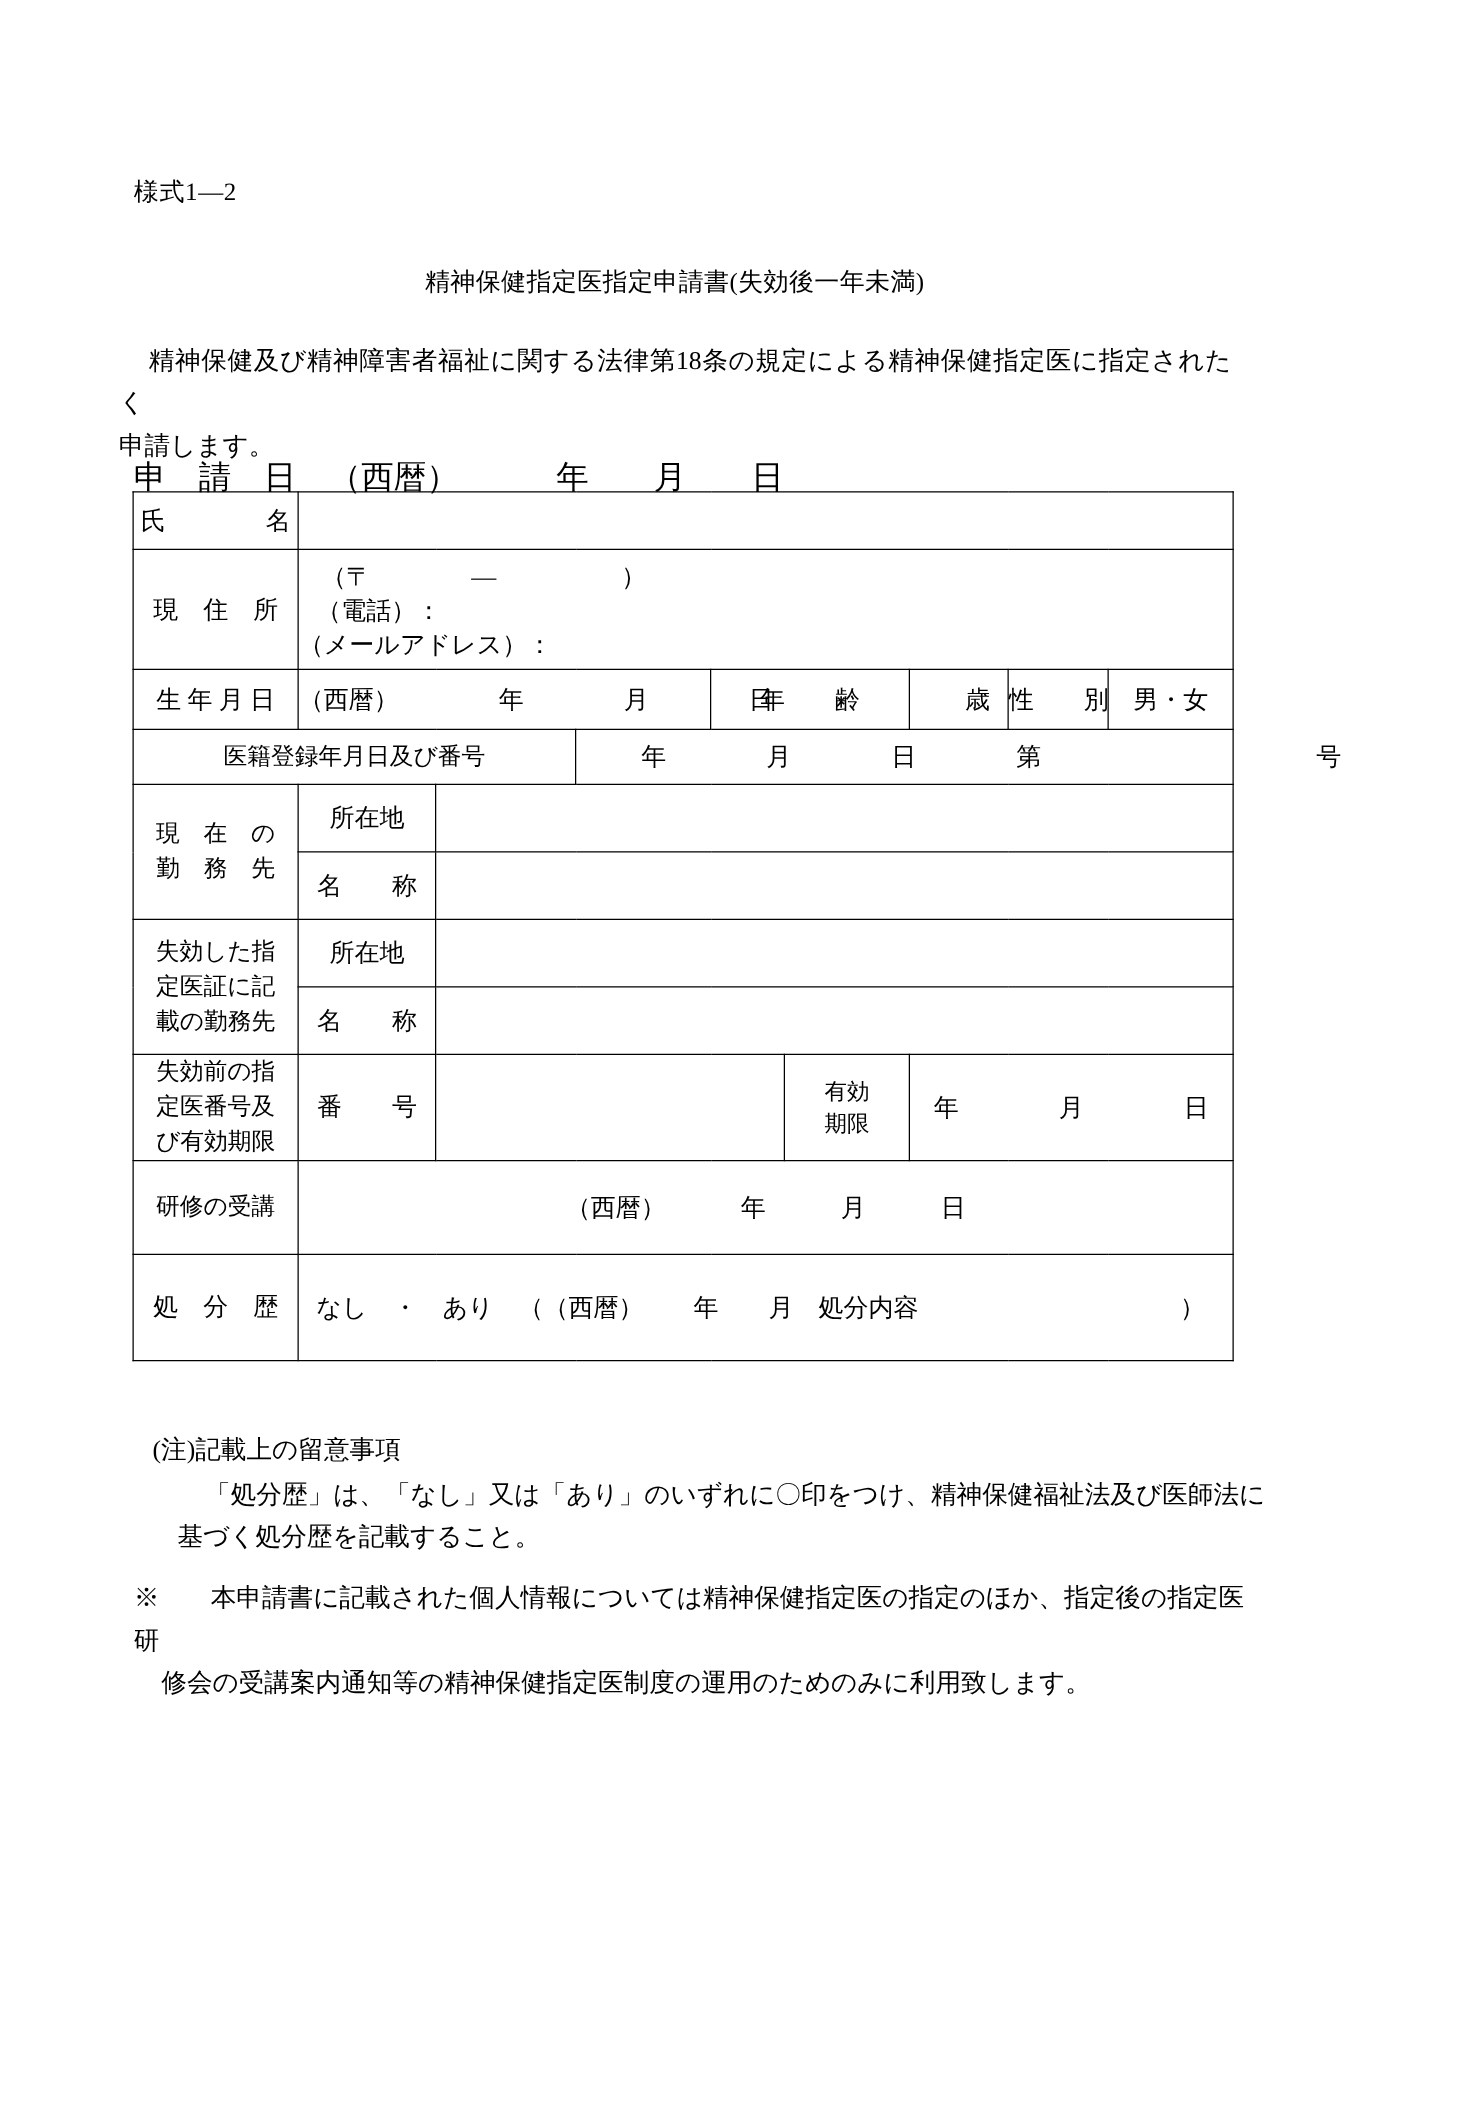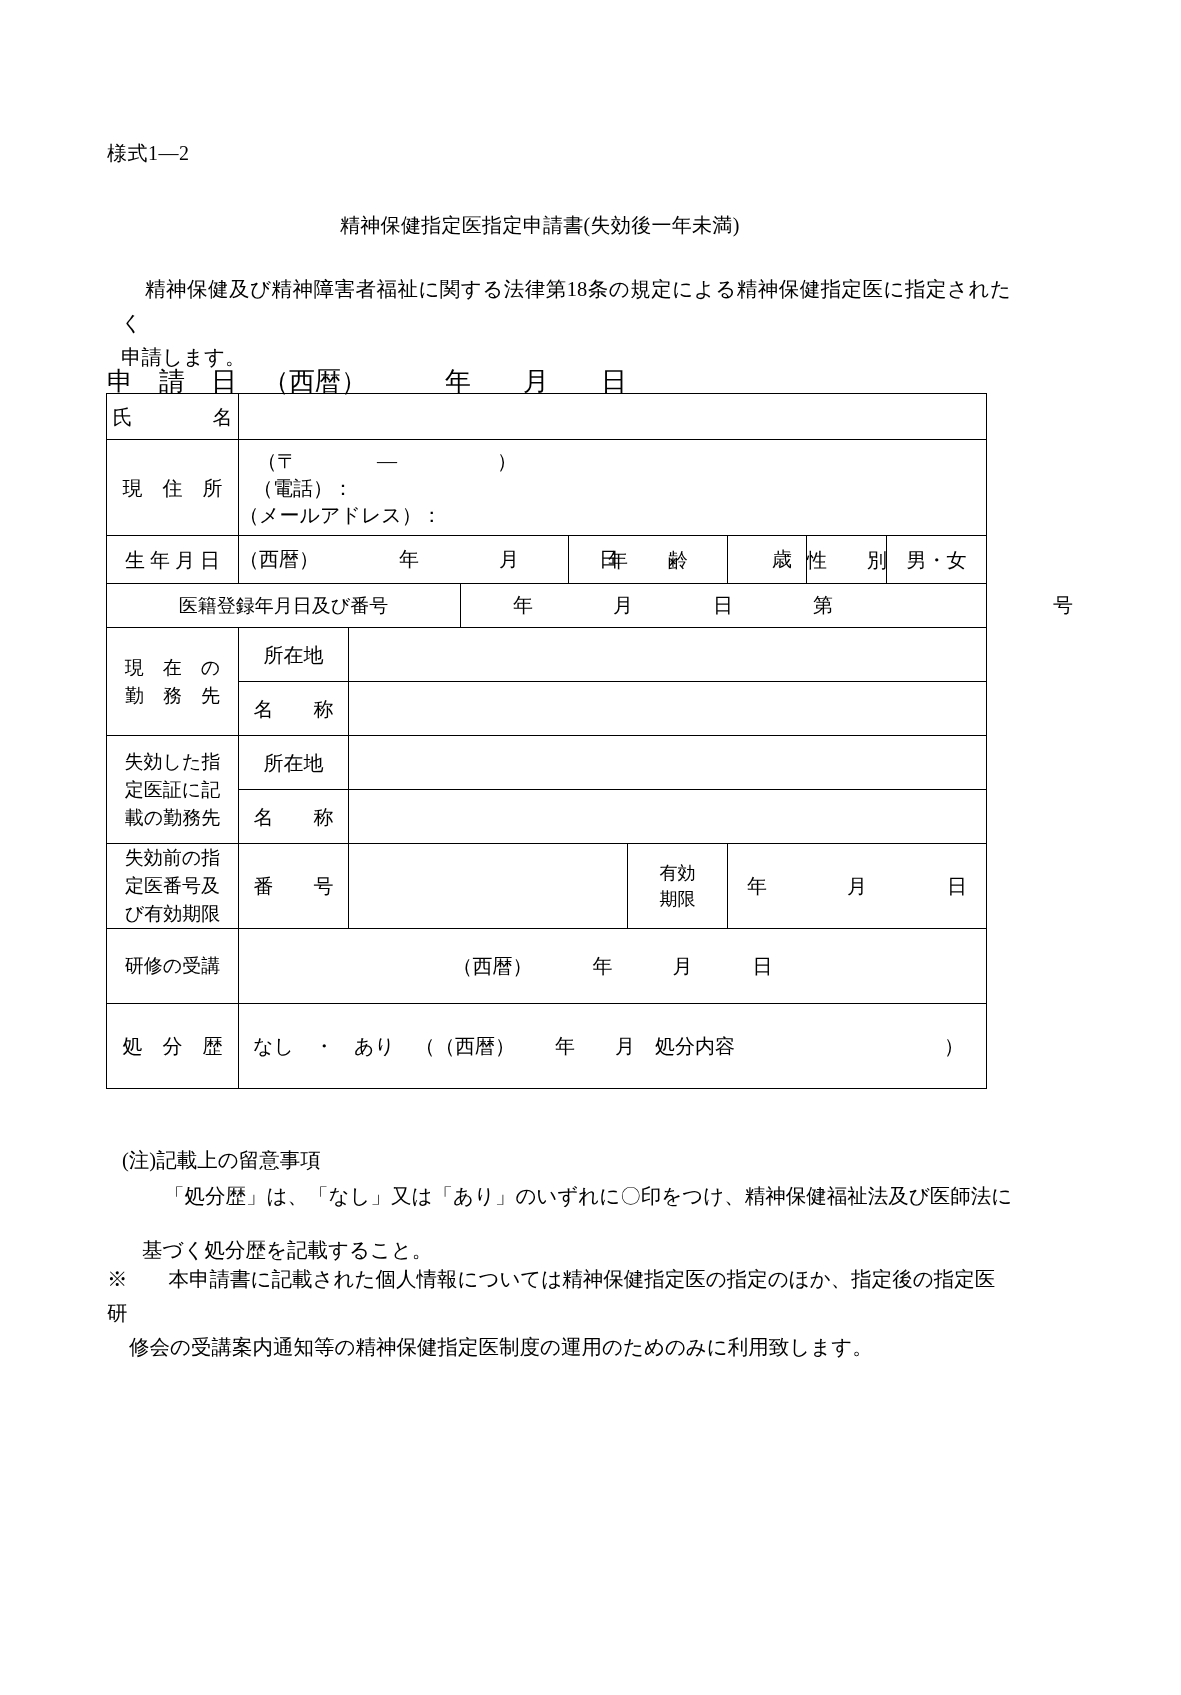--- a/index.html
+++ b/index.html
@@ -37,21 +37,21 @@
     top: 176px;
     font-size: 20px;
     letter-spacing: 0.3px;
     white-space: nowrap;
     margin-top: 36px;
   }
 
   
   .intro {
     position: absolute;
-    left: 121px;
+    left: 95px;
     top: 272px;
     width: 890px;
     font-size: 20.5px;
     line-height: 34px;
     text-align: justify;
     text-justify: inter-ideograph;
   }
   .intro .ln1 { display: block; text-indent: 24px; }
   .intro .ln2 { display: block; }
 
@@ -115,21 +115,21 @@
     position: absolute;
     left: 122px;
     top: 1143px;
     width: 900px;
     font-size: 20.5px;
     line-height: 34px;
   }
   .notes .note-head { display: block; }
   .notes .note-body { display: block; margin-top: 2px; }
   .notes .note-body .l1 { display: block; text-indent: 42px; }
-  .notes .note-body .l2 { display: block; text-indent: 20px; margin-top: 20px; }
+  .notes .note-body .l2 { display: block; text-indent: 20px; }
 
   .privacy {
     position: absolute;
     left: 107px;
     top: 1262px;
     width: 905px;
     font-size: 20.5px;
     line-height: 34px;
   }
   .privacy .p1 { display: block; }

